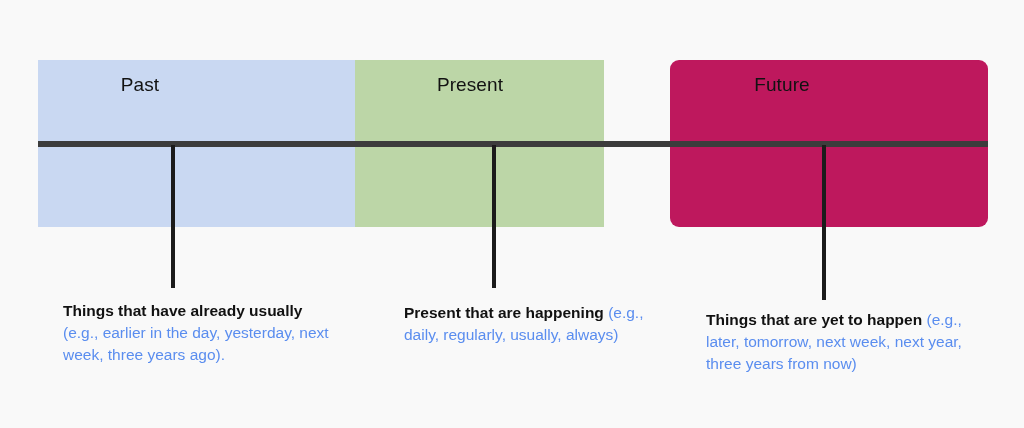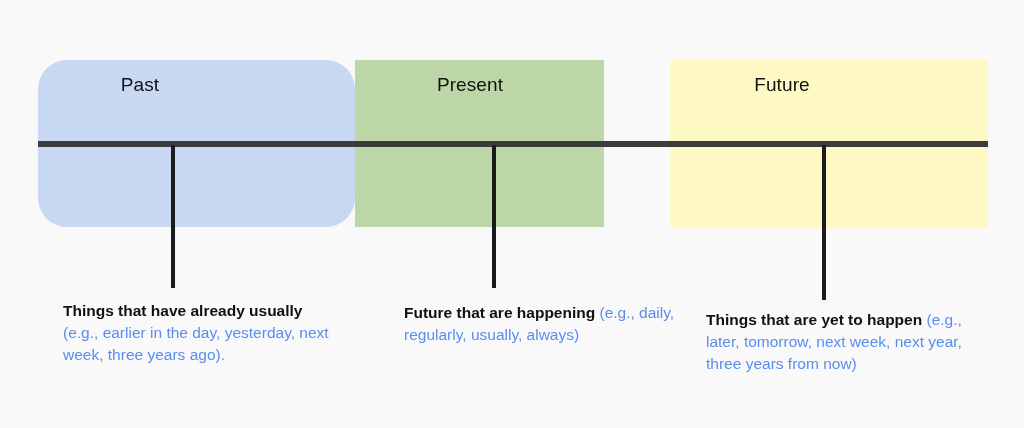--- a/index.html
+++ b/index.html
@@ -79,42 +79,42 @@
   }
   #caption-past    { left: 63px;  top: 300px; width: 268px; }
   #caption-present { left: 404px; top: 302px; width: 272px; }
   #caption-future  { left: 706px; top: 309px; width: 268px; }
 </style>
 </head>
 <body>
 
 <div id="stage" style="background: rgb(249, 249, 249);">
 
-  <div class="band" id="band-past" style="background: rgb(201, 216, 242); border-radius: 29px;">
+  <div class="band" id="band-past" style="background: rgb(201, 216, 242);">
     <div class="band-label" id="label-past">Past</div>
   </div>
 
   <div class="band" id="band-present" style="background: rgb(188, 214, 167);">
     <div class="band-label" id="label-present">Present</div>
   </div>
 
-  <div class="band" id="band-future" style="background: #fef9c3;">
+  <div class="band" id="band-future" style="background: #be185d; border-radius: 9px;">
     <div class="band-label" id="label-future">Future</div>
   </div>
 
   <div id="axis-line" style="background: rgb(60, 60, 60);"></div>
   <div class="tick" id="tick-past"></div>
   <div class="tick" id="tick-present"></div>
   <div class="tick" id="tick-future"></div>
 
   <div class="caption" id="caption-past" style="color: rgb(90, 141, 239);">
     <b>Things that have already usually</b><span> (e.g., earlier in the day, yesterday, next week, three years ago).</span>
   </div>
 
   <div class="caption" id="caption-present" style="color: rgb(90, 141, 239);">
-    <b>Future that are happening</b><span> (e.g., daily, regularly, usually, always)</span>
+    <b>Present that are happening</b><span> (e.g., daily, regularly, usually, always)</span>
   </div>
 
   <div class="caption" id="caption-future" style="color: rgb(90, 141, 239);">
     <b>Things that are yet to happen</b><span> (e.g., later, tomorrow, next week, next year, three years from now)</span>
   </div>
 
 </div>
 
 </body></html>

